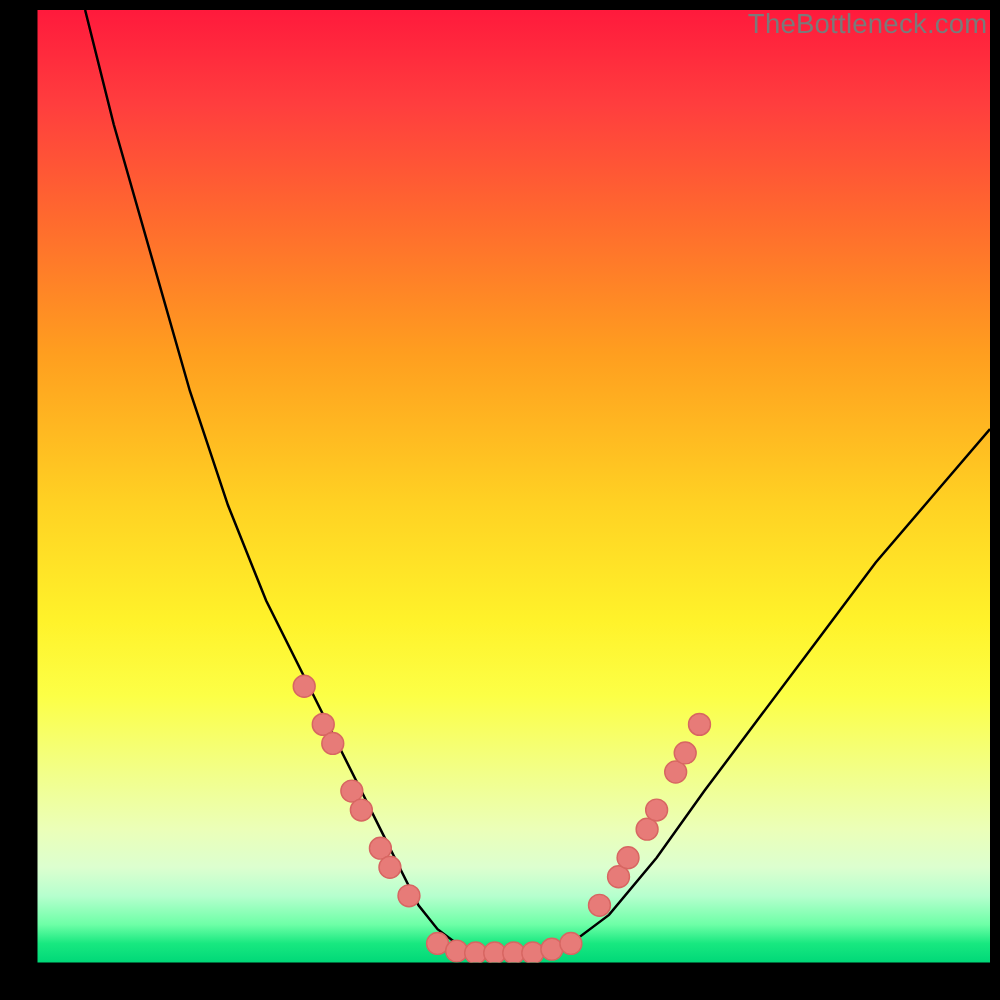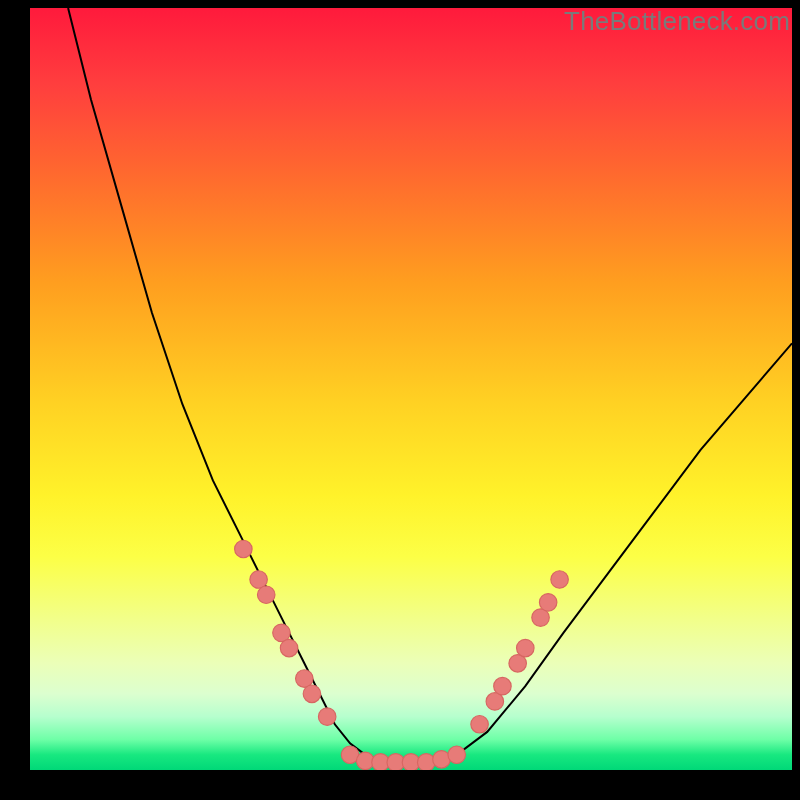--- a/index.html
+++ b/index.html
@@ -45,21 +45,21 @@
     left: 0;
     top: 0;
     width: 100%;
     height: 100%;
   }
   .watermark {
     position: absolute;
     top: 6px;
     right: 10px;
     color: #7a7a7a;
-    font-size: 26px;
+    font-size: 22px;
     font-weight: 500;
     letter-spacing: 0.2px;
     user-select: none;
   }
 </style>
 </head>
 <body>
 
 <div class="stage">
 

